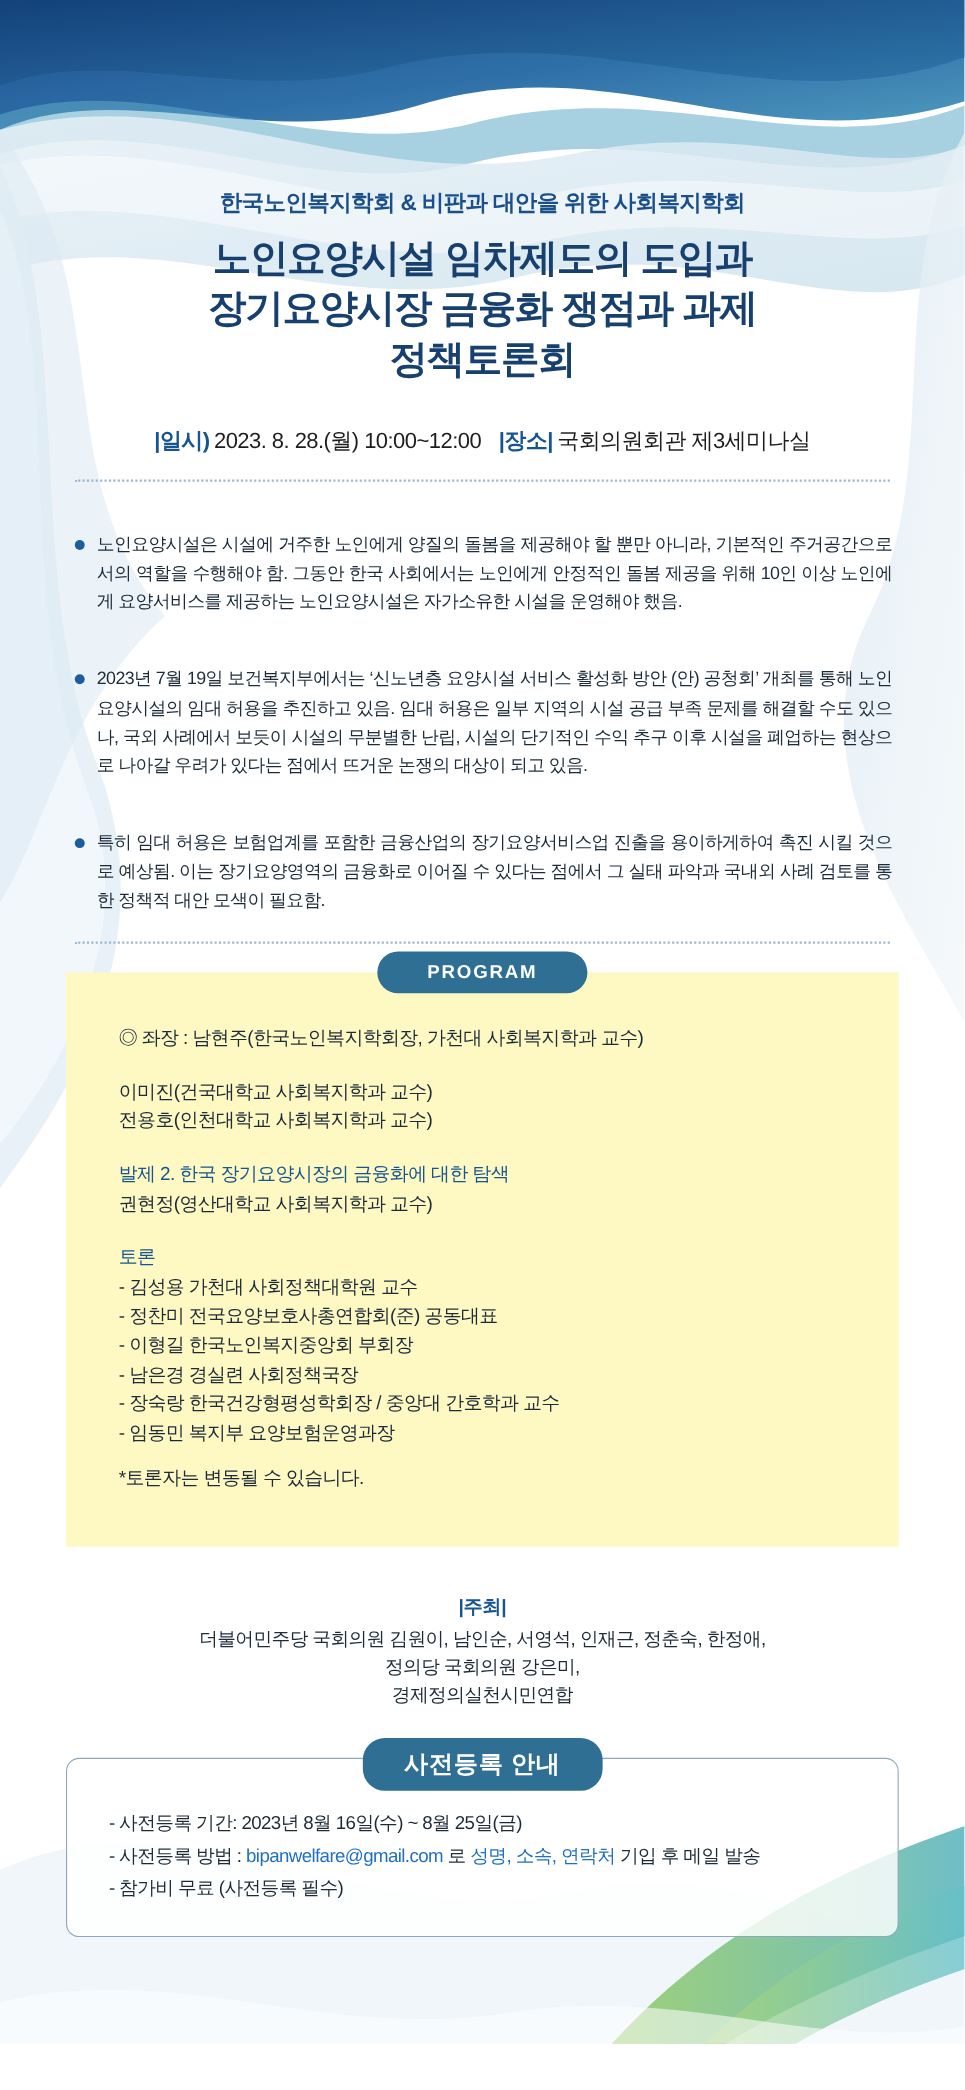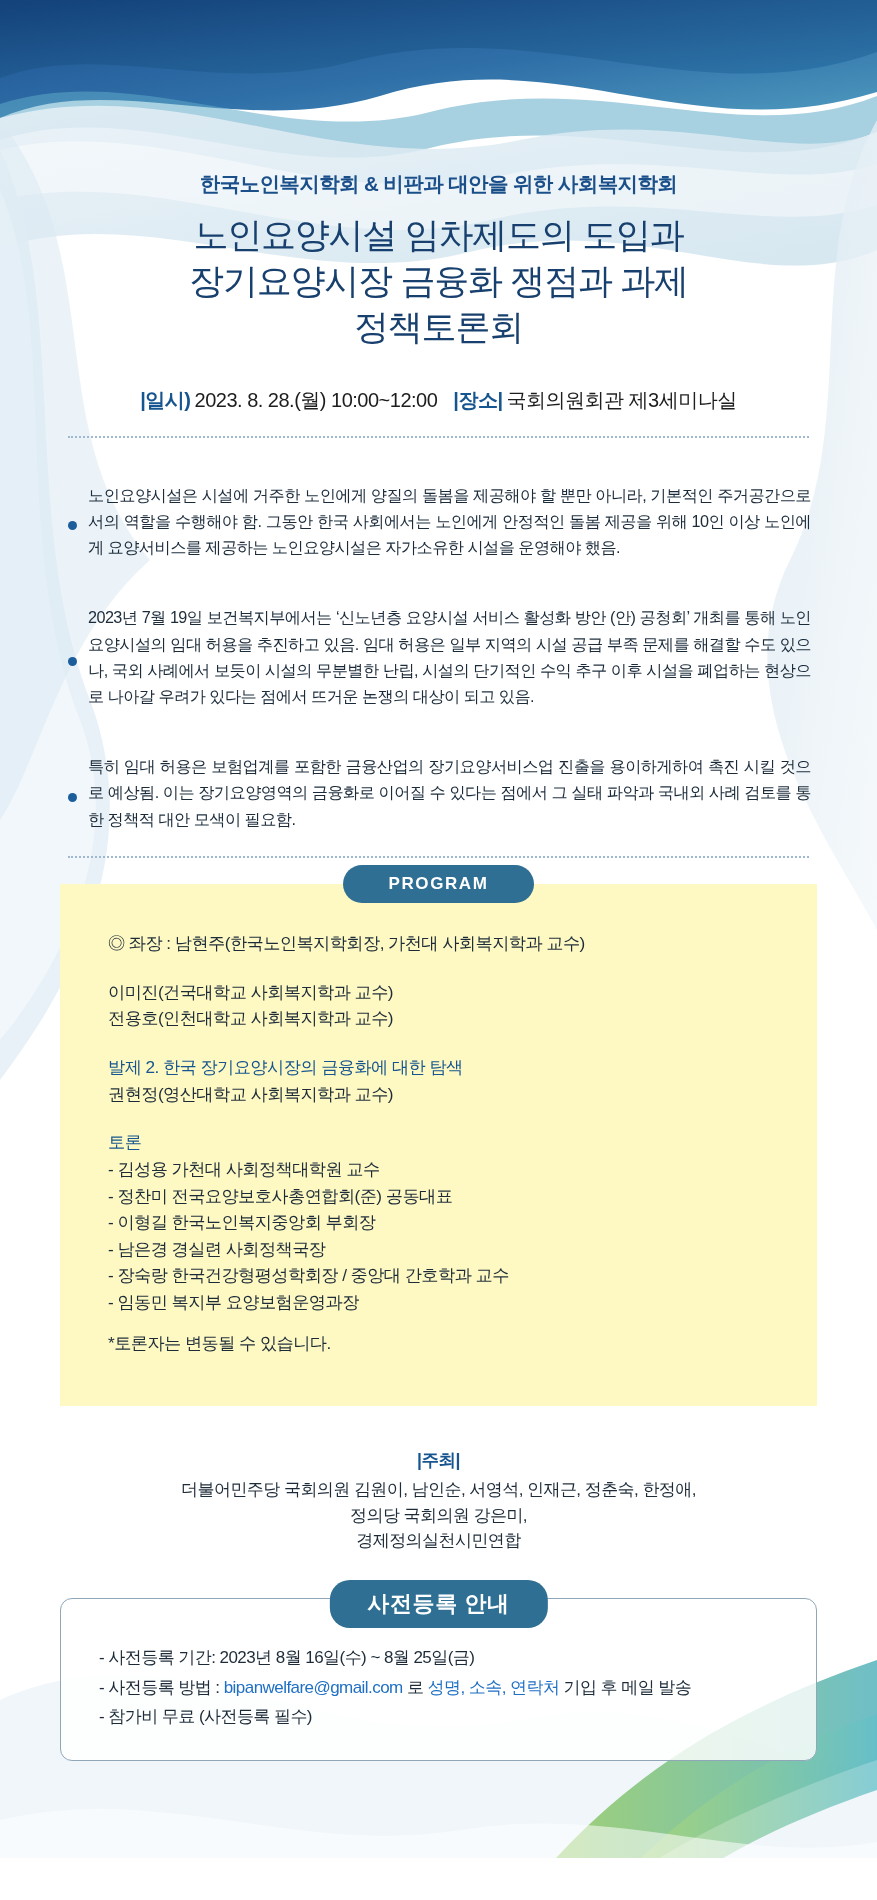--- a/index.html
+++ b/index.html
@@ -35,21 +35,21 @@
   .org-line{
     color:#1a4f8a;
     font-size:20.5px;
     font-weight:bold;
     letter-spacing:-0.6px;
     margin-bottom:14px;
   }
   .main-title{
     color:#18406e;
     font-size:35px;
-    font-weight:normal;
+    font-weight:bold;
     line-height:1.32;
     letter-spacing:-1.2px;
   }
 
   
   .datetime{
     text-align:center;
     margin-top:36px;
     font-size:20px;
     color:#1d1d1d;
@@ -70,21 +70,21 @@
   }
   .dotted.bottom{margin-top:24px;}
 
   
   .bullets{
     margin-top:24px;
     padding:0 6px;
   }
   .bullet-item{
     display:flex;
-    align-items:center;
+    align-items:flex-start;
     margin-bottom:21px;
     margin-top:44px;
   }
   .bullet-dot{
     flex:0 0 auto;
     width:9px;height:9px;
     border-radius:50%;
     background:#1c5d9b;
     margin:9px 11px 0 2px;
   }

